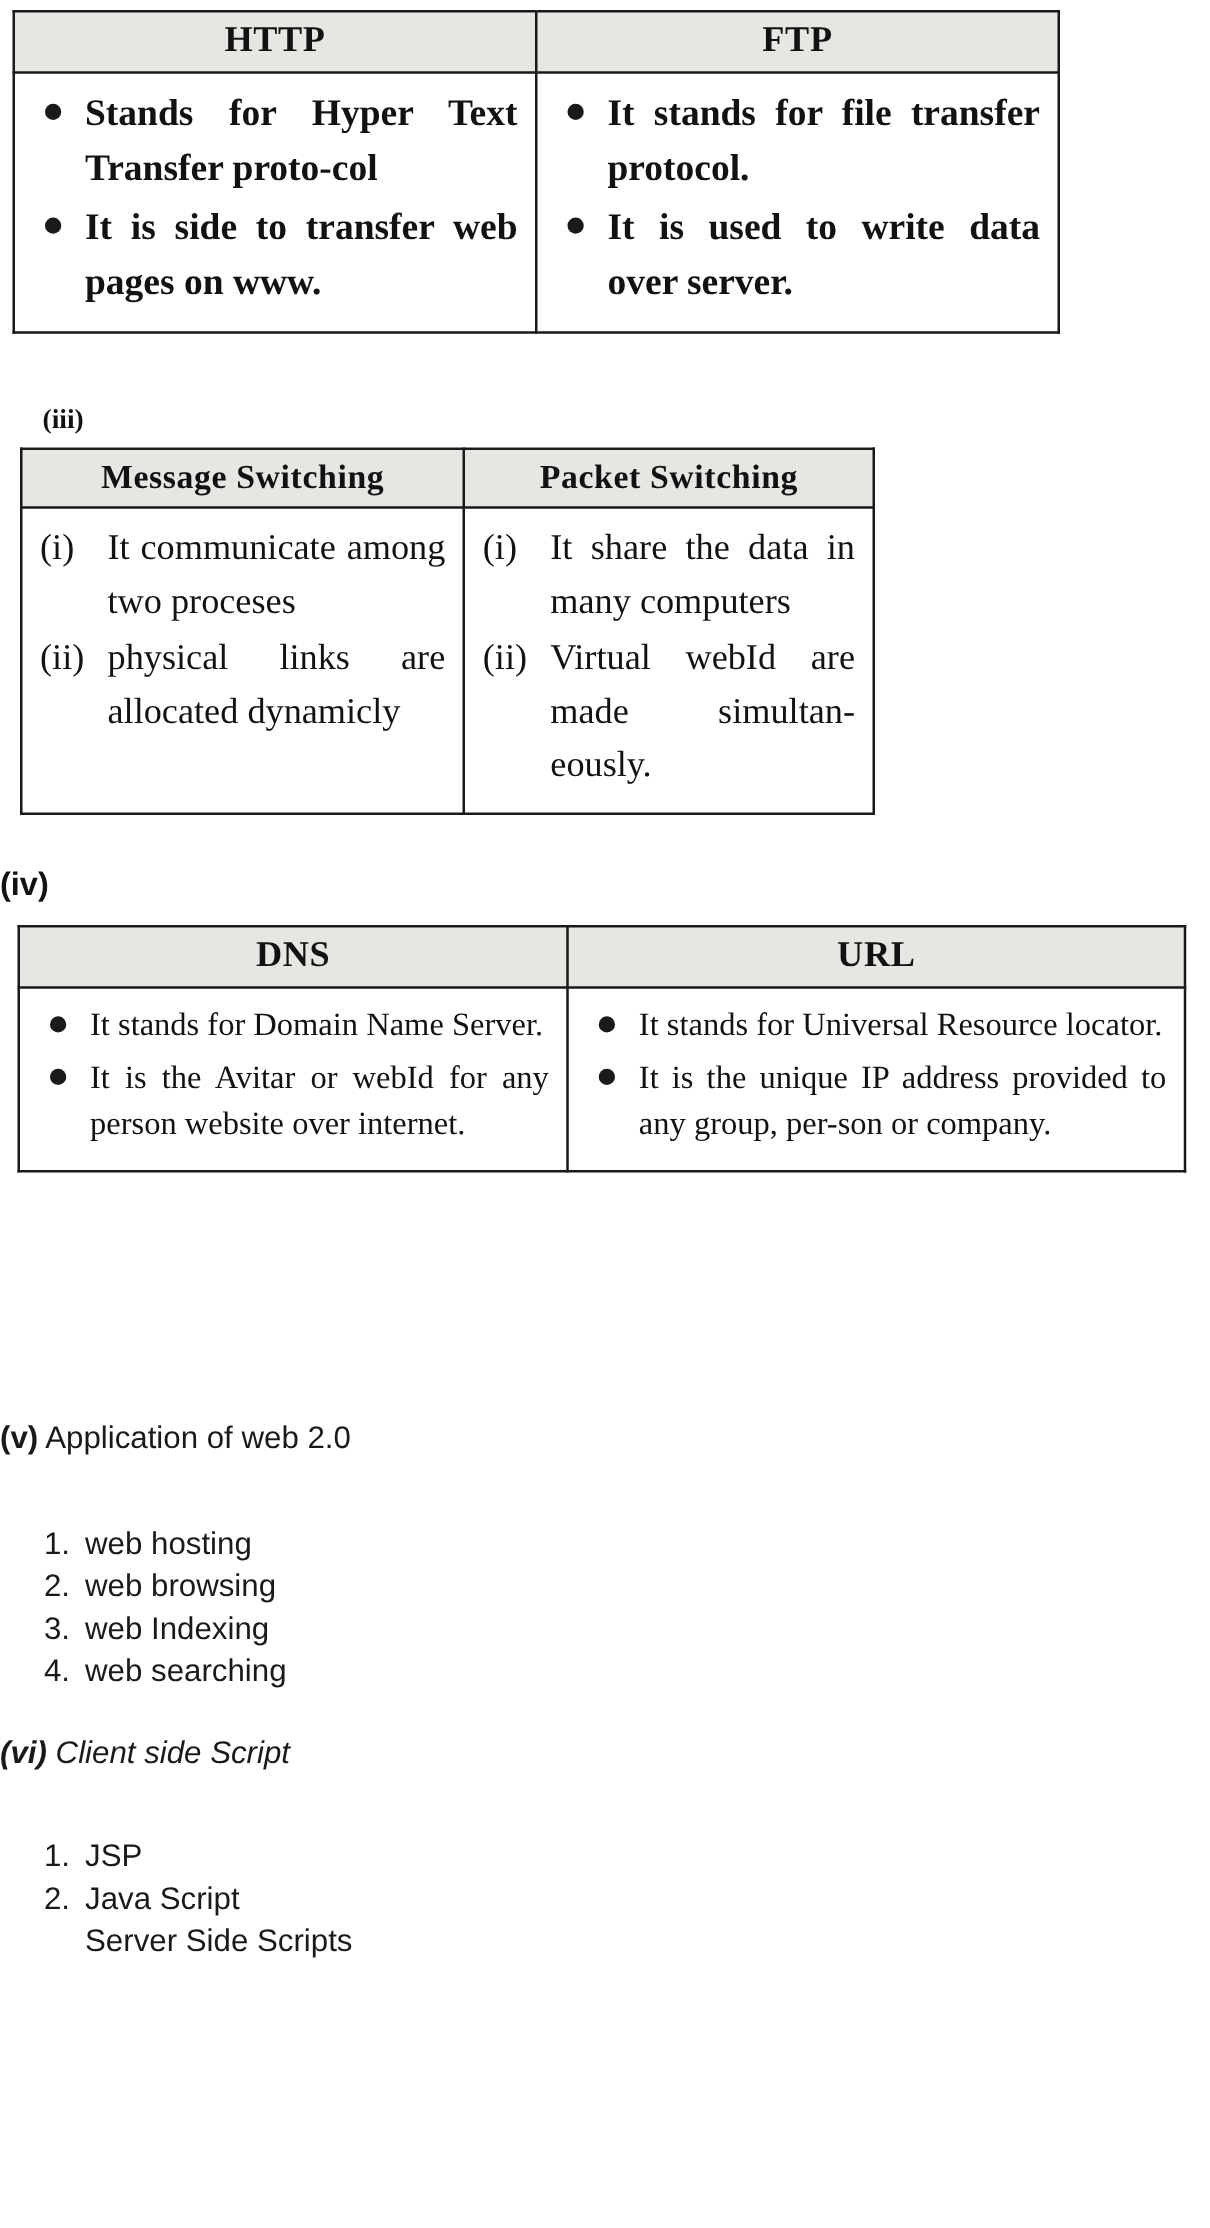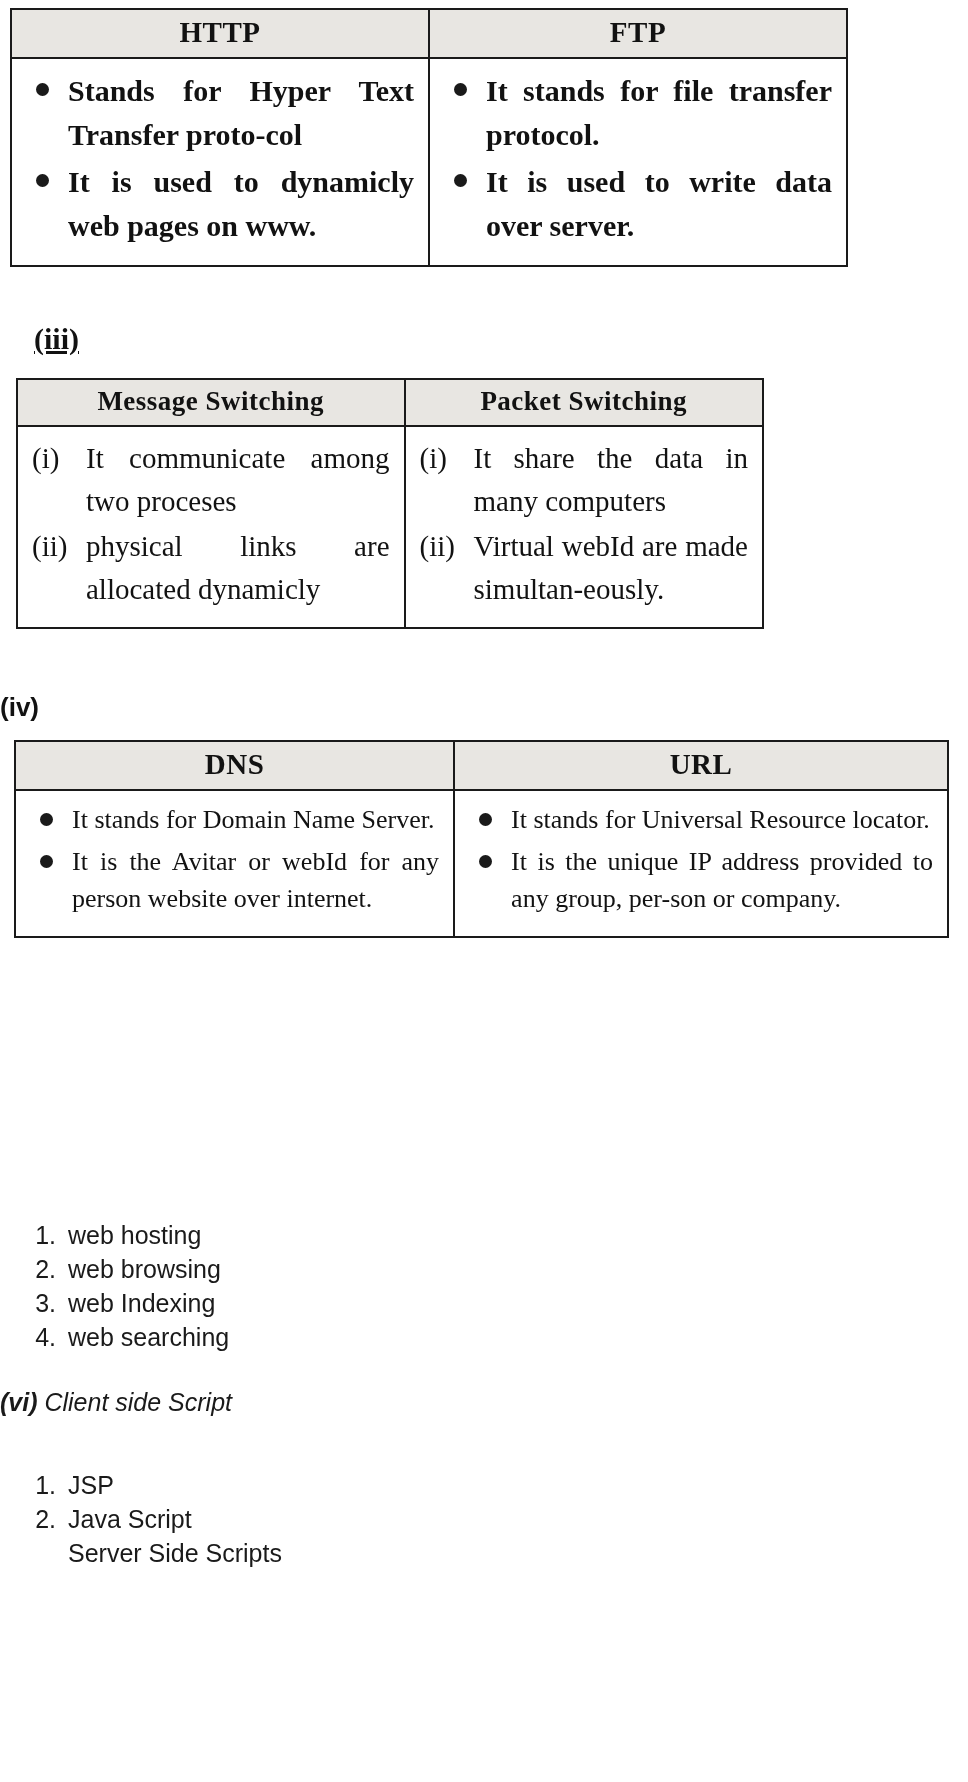--- a/index.html
+++ b/index.html
@@ -96,28 +96,28 @@
   }
   #tbl-http .cmp-head { font-size: 29px; }
   #tbl-http .cmp-body { font-size: 30px; line-height: 1.45; font-weight: bold; }
 
   
   .sec-label {
     position: absolute;
     font-family: "Liberation Serif", serif;
     font-weight: bold;
   }
-  #label-iii { left: 34px; top: 322px; font-size: 30px; text-decoration: underline; }
+  #label-iii { left: 34px; top: 322px; font-size: 22px; }
 
   
   #tbl-switch {
     position: absolute;
     left: 16px;
-    top: 378px;
-    width: 748px;
+    top: 358px;
+    width: 684px;
   }
   #tbl-switch .cmp-head { font-size: 27px; }
   #tbl-switch .cmp-body { font-size: 29px; line-height: 1.48; }
 
   
   #label-iv {
     left: 0px; top: 692px;
     font-size: 26px;
     font-family: "Liberation Sans", sans-serif;
     text-align: right;
@@ -181,21 +181,21 @@
   <table class="cmp-table" id="tbl-http">
     <tbody>
         <tr>
       <th class="cmp-head" style="width:50%">HTTP</th>
       <th class="cmp-head" style="width:50%">FTP</th>
     </tr>
     <tr>
       <td class="cmp-body">
         <ul class="bullets">
           <li>Stands for Hyper Text Transfer proto-col</li>
-          <li>It is used to dynamicly web pages on www.</li>
+          <li>It is side to transfer web pages on www.</li>
         </ul>
       </td>
       <td class="cmp-body">
         <ul class="bullets">
           <li>It stands for file transfer protocol.</li>
           <li>It is used to write data over server.</li>
         </ul>
       </td>
     </tr>
   </tbody>
@@ -256,20 +256,24 @@
       <td class="cmp-body">
         <ul class="bullets">
           <li>It stands for Universal Resource locator.</li>
           <li>It is the unique IP address provided to any group, per-son or company.</li>
         </ul>
       </td>
     </tr>
   </tbody>
     </table>
 
+  <div class="tail tail-head" id="sec-v">
+    <span class="rn">(v)</span>
+    <span>Application of web 2.0</span>
+  </div>
 
   <ol class="tail numbers" id="list-v">
     <li>
       <span class="num">1.</span>
       <span>web hosting</span>
     </li>
     <li>
       <span class="num">2.</span>
       <span>web browsing</span>
     </li>

